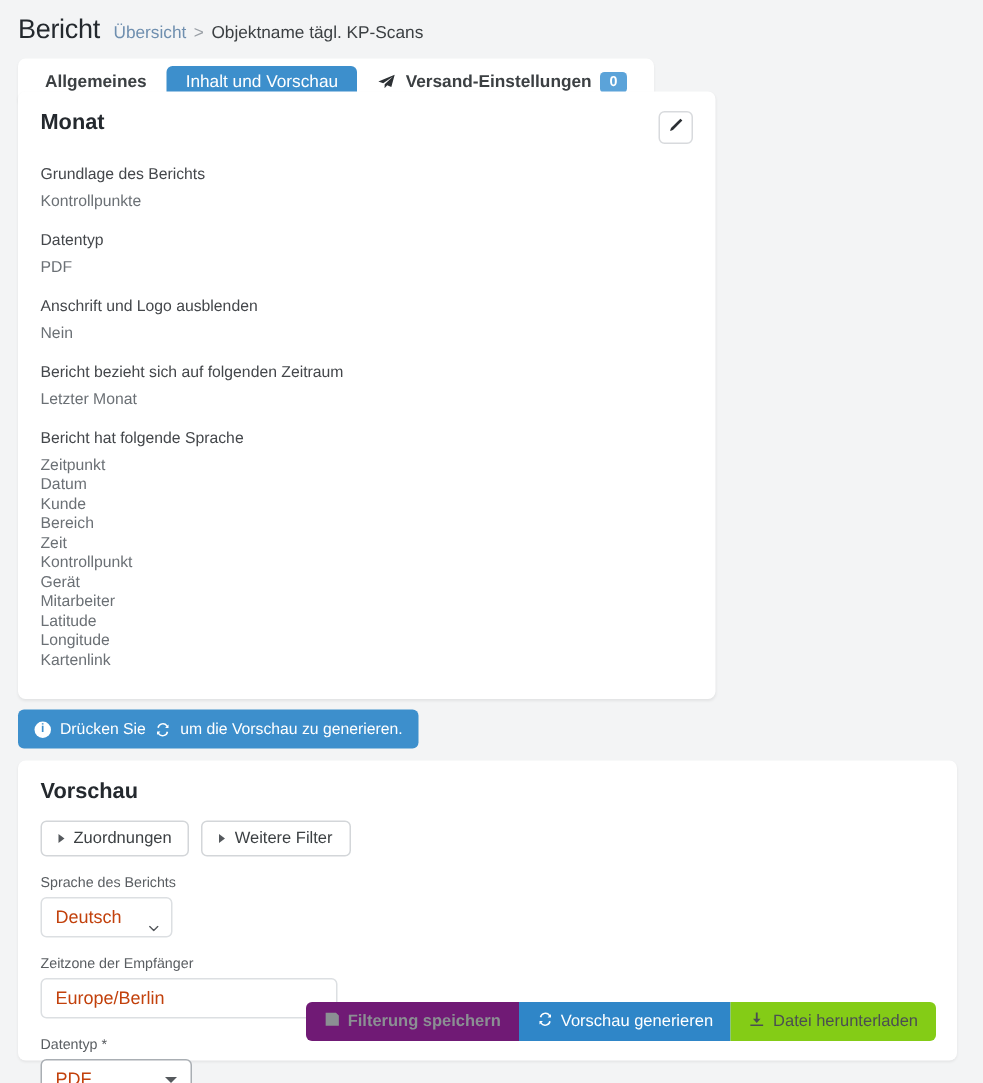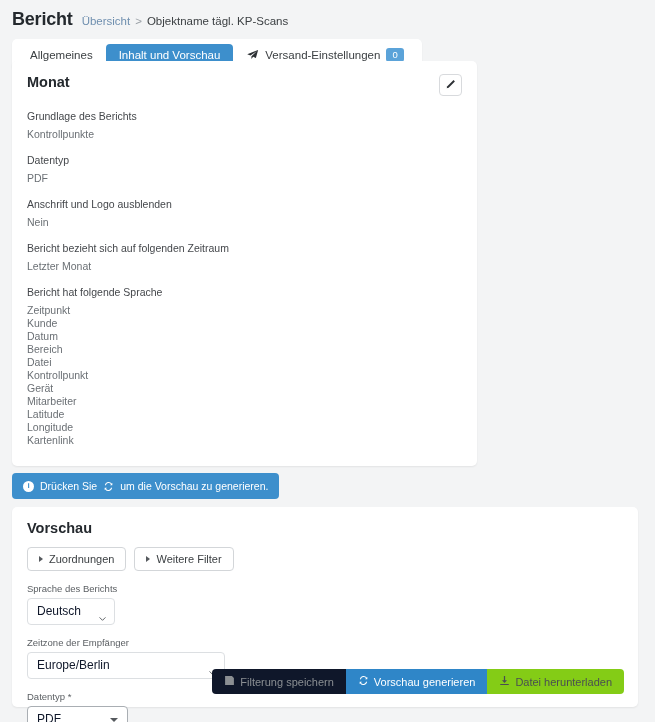--- a/index.html
+++ b/index.html
@@ -14,21 +14,21 @@
 
   
   .page-head {
     display: flex;
     align-items: baseline;
     gap: 9px;
     padding: 9px 0 0 12px;
   }
   .page-title {
     font-size: 18px;
-    font-weight: bold;
+    font-weight: normal;
     color: #24292e;
     letter-spacing: -0.2px;
   }
   .breadcrumb {
     font-size: 11.5px;
     color: #4a4a4a;
     display: flex;
     align-items: baseline;
     gap: 5px;
   }
@@ -49,20 +49,21 @@
   .tab {
     font-size: 11.5px;
     padding: 5px 13px;
     border-radius: 4px;
     color: #3c4043;
     display: flex;
     align-items: center;
     gap: 6px;
     white-space: nowrap;
     cursor: pointer;
+    font-weight: bold;
   }
   .tab.active {
     background: #3d8fcc;
     color: #ffffff;
     font-weight: normal;
   }
   .badge {
     background: #5ba3d9;
     color: #ffffff;
     font-size: 9.5px;
@@ -184,21 +185,21 @@
   }
   .form-block { margin-top: 12px; }
 
   .sel {
     position: relative;
     display: inline-block;
     background: #fff;
     border: 1px solid #dcdfe2;
     border-radius: 4px;
     font-size: 12px;
-    color: #0f172a;
+    color: #c2410c;
     padding: 5px 26px 5px 9px;
     cursor: pointer;
     line-height: 15px;
   }
   .sel .chev {
     position: absolute;
     right: 8px; top: 50%;
     margin-top: -2px;
     width: 7px; height: 4px;
   }
@@ -229,21 +230,21 @@
     font-size: 11px;
     padding: 6px 12px;
     display: inline-flex;
     align-items: center;
     gap: 5px;
     border: none;
     cursor: pointer;
     white-space: nowrap;
     font-family: "Liberation Sans", sans-serif;
   }
-  .act-disabled { background: #0f172a; color: #8b8f93; border-radius: 4px 0 0 4px; }
+  .act-disabled { background: #701a75; color: #8b8f93; border-radius: 4px 0 0 4px; font-weight: bold; }
   .act-primary  { background: #2f86c8; color: #ffffff; }
   .act-plain    { background: #84cc16; color: #4a4e52; border-radius: 0 4px 4px 0; }
   .act svg { flex: 0 0 auto; }
 </style>
 </head>
 <body>
 
 
 
 
@@ -301,24 +302,24 @@
     <div class="field-value">Nein</div>
   </div>
   <div class="field-group">
     <div class="field-label">Bericht bezieht sich auf folgenden Zeitraum</div>
     <div class="field-value">Letzter Monat</div>
   </div>
 
   <div class="field-group col-list">
     <div class="field-label">Bericht hat folgende Sprache</div>
     <div class="field-value">Zeitpunkt</div>
+    <div class="field-value">Datum</div>
     <div class="field-value">Kunde</div>
-    <div class="field-value">Datum</div>
     <div class="field-value">Bereich</div>
-    <div class="field-value">Datei</div>
+    <div class="field-value">Zeit</div>
     <div class="field-value">Kontrollpunkt</div>
     <div class="field-value">Gerät</div>
     <div class="field-value">Mitarbeiter</div>
     <div class="field-value">Latitude</div>
     <div class="field-value">Longitude</div>
     <div class="field-value">Kartenlink</div>
   </div>
 </div>
 
 

